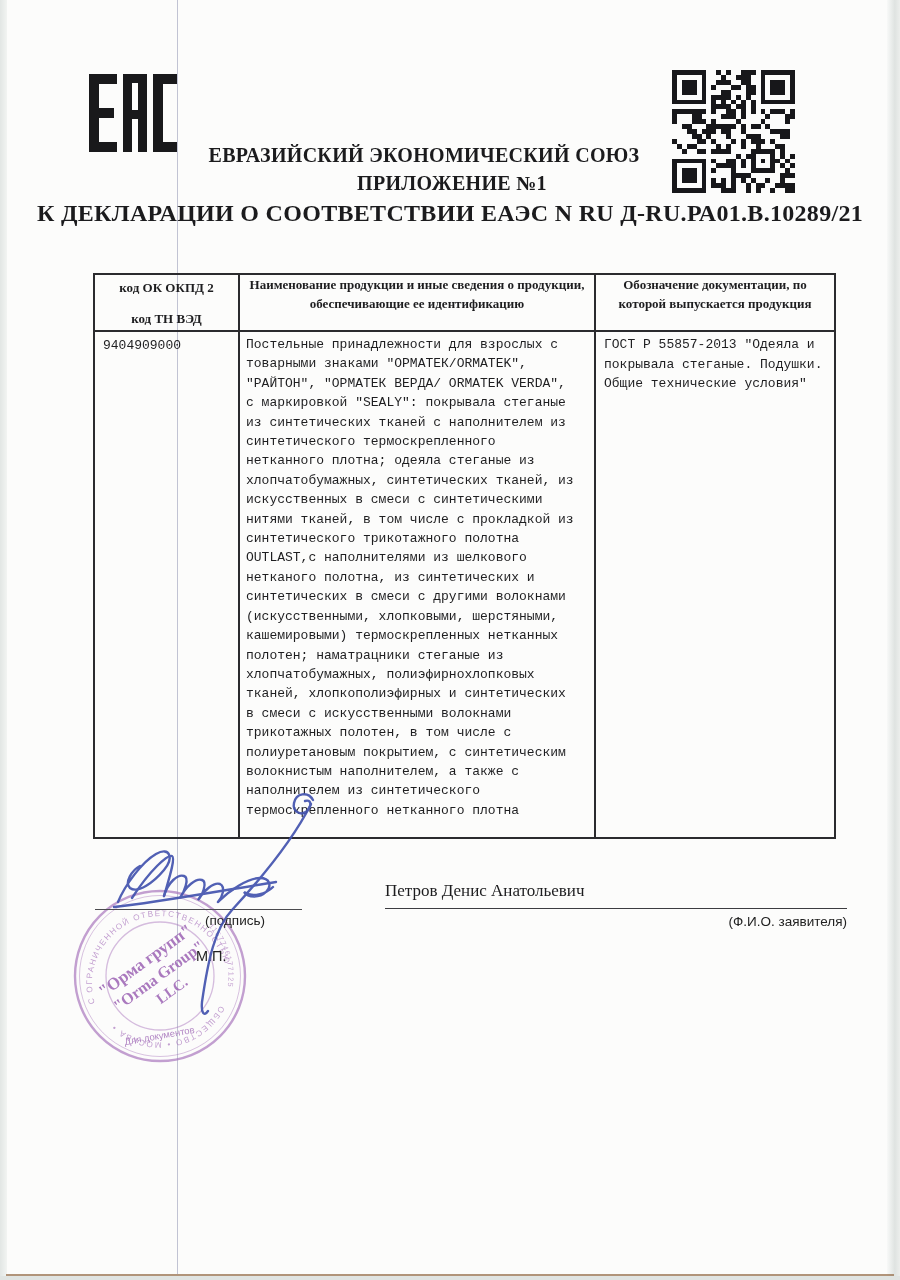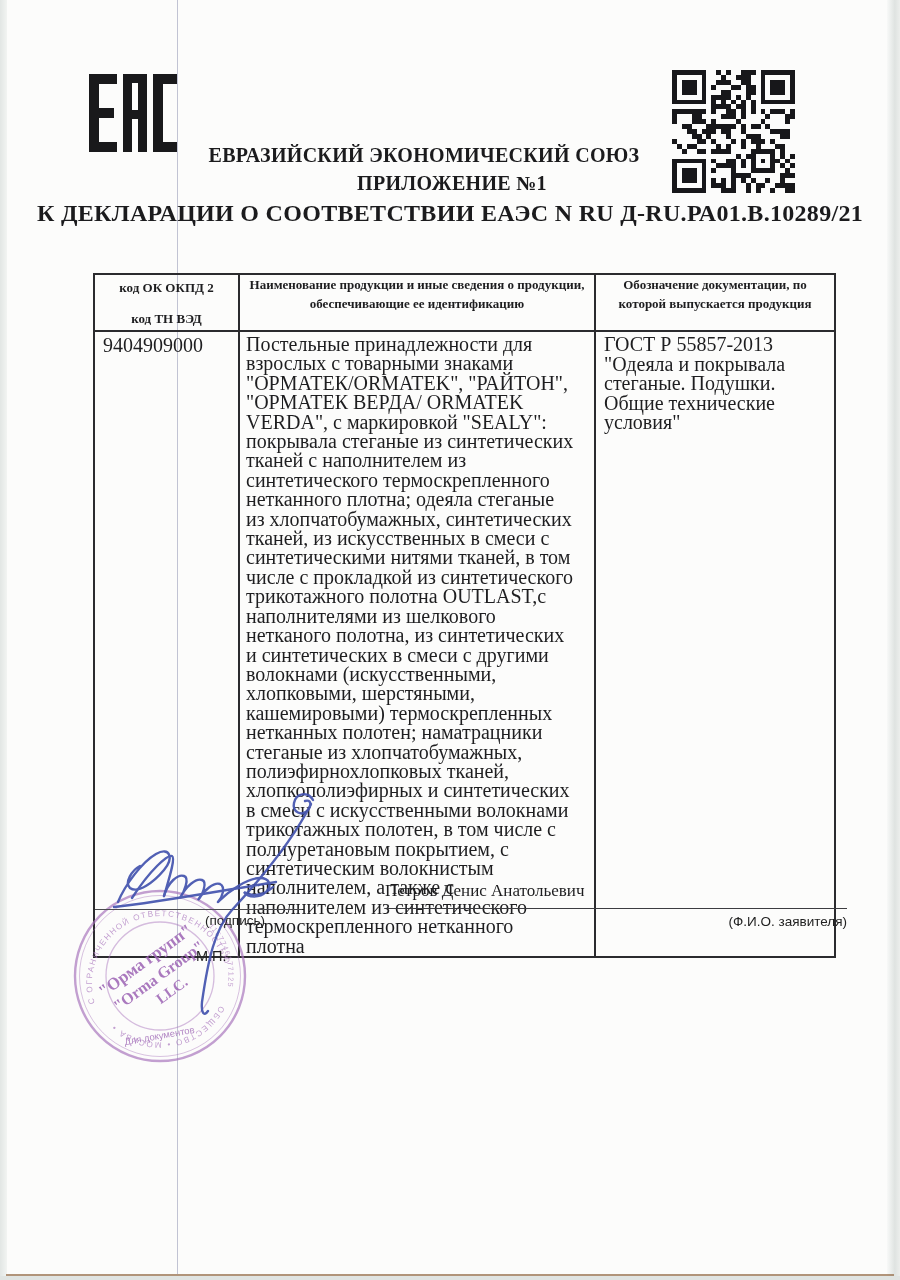--- a/index.html
+++ b/index.html
@@ -19,21 +19,21 @@
   .hdr.l2{top:172px;font-size:20px;transform:translateX(2px);}
   .hdr.l3{top:200px;font-size:24px;}
 
   .tbl{position:absolute;left:93px;top:273px;width:739px;border:2px solid #2b2b2e;display:grid;
        grid-template-columns:145px 356px 1fr;color:#1e1e20;}
   .cell{box-sizing:border-box;}
   .hcell{height:57px;border-bottom:2px solid #2b2b2e;font-weight:bold;font-size:13px;line-height:18.5px;text-align:center;padding:1px 4px;}
   .hcell.c1{display:flex;flex-direction:column;justify-content:space-between;padding:3px 2px 2px 2px;}
   .hcell.c1 .top{padding-top:1px;}
   .br{border-right:2px solid #2b2b2e;}
-  .bcell{min-height:505px;font-size:20px;}
+  .bcell{min-height:505px;font-size:13px;font-family:Liberation Mono, monospace;}
   .bcell.c1{padding:4px 4px 0 8px;line-height:19px;}
   .bcell.c2{padding:3px 20px 0 6px;line-height:19.4px;text-align:left;}
   .bcell.c3{padding:3px 10px 0 8px;line-height:19.5px;}
 
   .sig-line{position:absolute;left:95px;top:909px;width:207px;border-top:1.6px solid #4a4a4e;}
   .cap{position:absolute;font-family:"Liberation Sans","DejaVu Sans",sans-serif;color:#222;font-size:13.5px;}
   .cap.podpis{left:145px;top:913px;width:120px;text-align:right;}
   .cap.mp{left:196px;top:948px;font-size:14.5px;}
   .name-line{position:absolute;left:385px;top:908px;width:462px;border-top:1.6px solid #3c3c40;}
   .applicant{position:absolute;left:385px;top:881px;width:462px;text-align:left;font-size:17px;color:#1d1d1f;}

